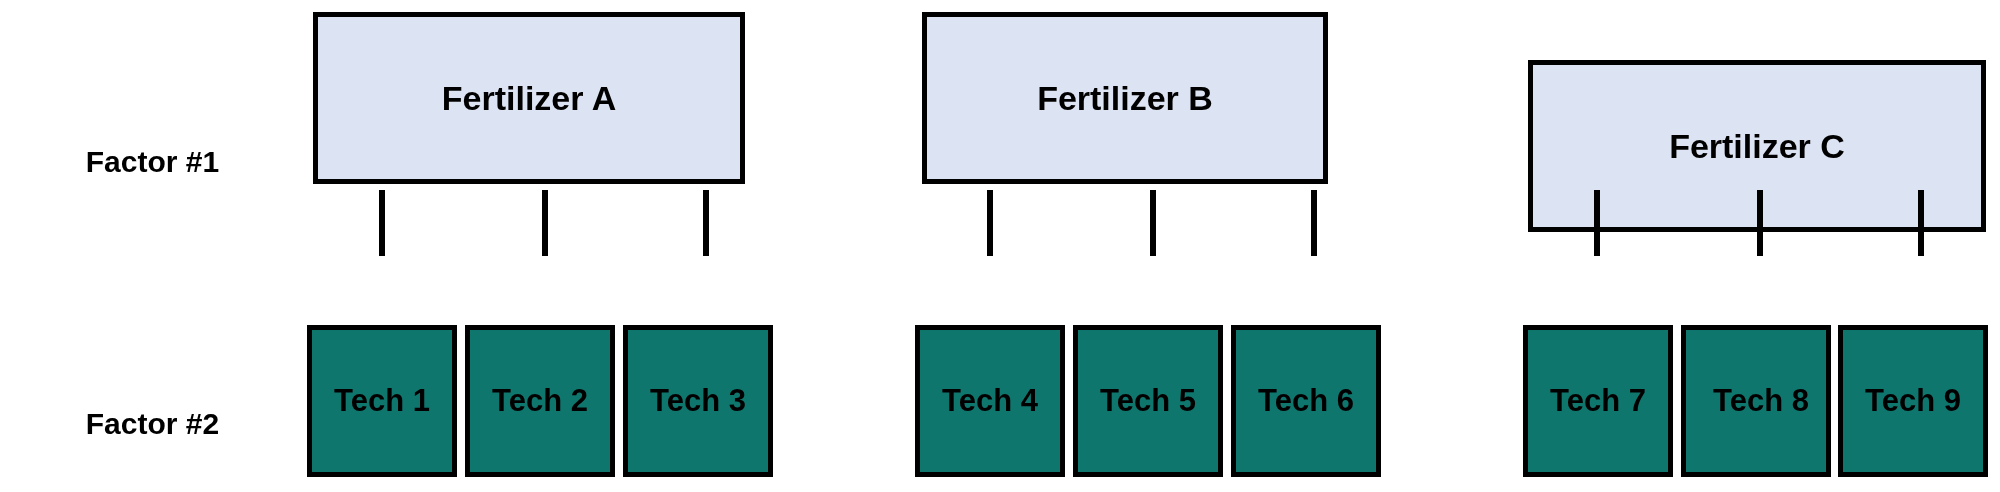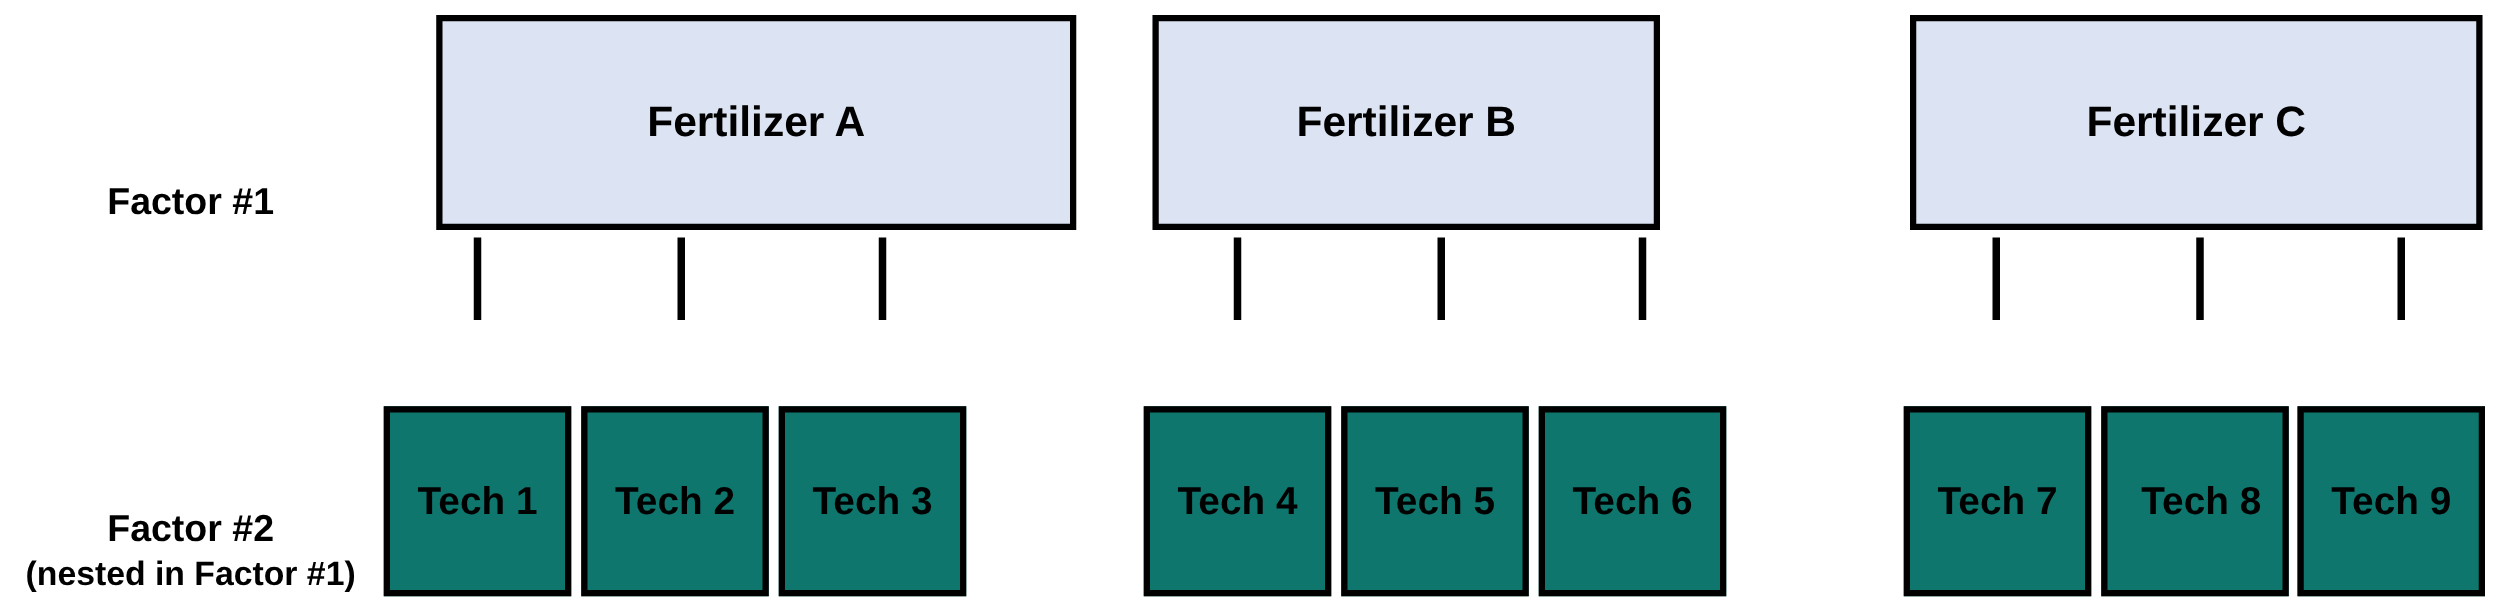--- a/index.html
+++ b/index.html
@@ -84,56 +84,55 @@
   
   .connector {
     position: absolute;
     width: 6px;
     background: #000000;
     top: 190px;
     height: 66px;
   }
 
   
-  #box-fertilizer-a { left: 313px;  width: 512px; margin-left: 36px; }
+  #box-fertilizer-a { left: 313px;  width: 432px; }
   #tech-1 { left: 307px; }
   #tech-2 { left: 465px; }
   #tech-3 { left: 623px; }
   #conn-a-1 { left: 379px; }
   #conn-a-2 { left: 542px; }
   #conn-a-3 { left: 703px; }
 
   
   #box-fertilizer-b { left: 922px;  width: 406px; }
   #tech-4 { left: 915px; }
   #tech-5 { left: 1073px; }
   #tech-6 { left: 1231px; }
   #conn-b-1 { left: 987px; }
   #conn-b-2 { left: 1150px; }
   #conn-b-3 { left: 1311px; }
 
   
-  #box-fertilizer-c { left: 1528px; width: 458px; }
+  #box-fertilizer-c { left: 1528px; width: 458px; margin-top: 48px; }
   #tech-7 { left: 1523px; }
   #tech-8 { left: 1681px; padding-left: 10px; }
   #tech-9 { left: 1838px; }
   #conn-c-1 { left: 1594px; }
   #conn-c-2 { left: 1757px; }
   #conn-c-3 { left: 1918px; }
 </style>
 </head>
 <body>
 
 <div id="diagram">
 
   <div class="row-label" id="label-factor1">Factor #1</div>
 
   <div class="row-label" id="label-factor2">
     <span class="l2-main">Factor #2</span>
-    <span class="l2-sub">(nested in Factor #1)</span>
   </div>
 
   <div class="factor-box" id="box-fertilizer-a">Fertilizer A</div>
 
   <div class="connector" id="conn-a-1"></div>
   <div class="connector" id="conn-a-2"></div>
   <div class="connector" id="conn-a-3"></div>
 
   <div class="tech-box" id="tech-1">Tech 1</div>
   <div class="tech-box" id="tech-2">Tech 2</div>

